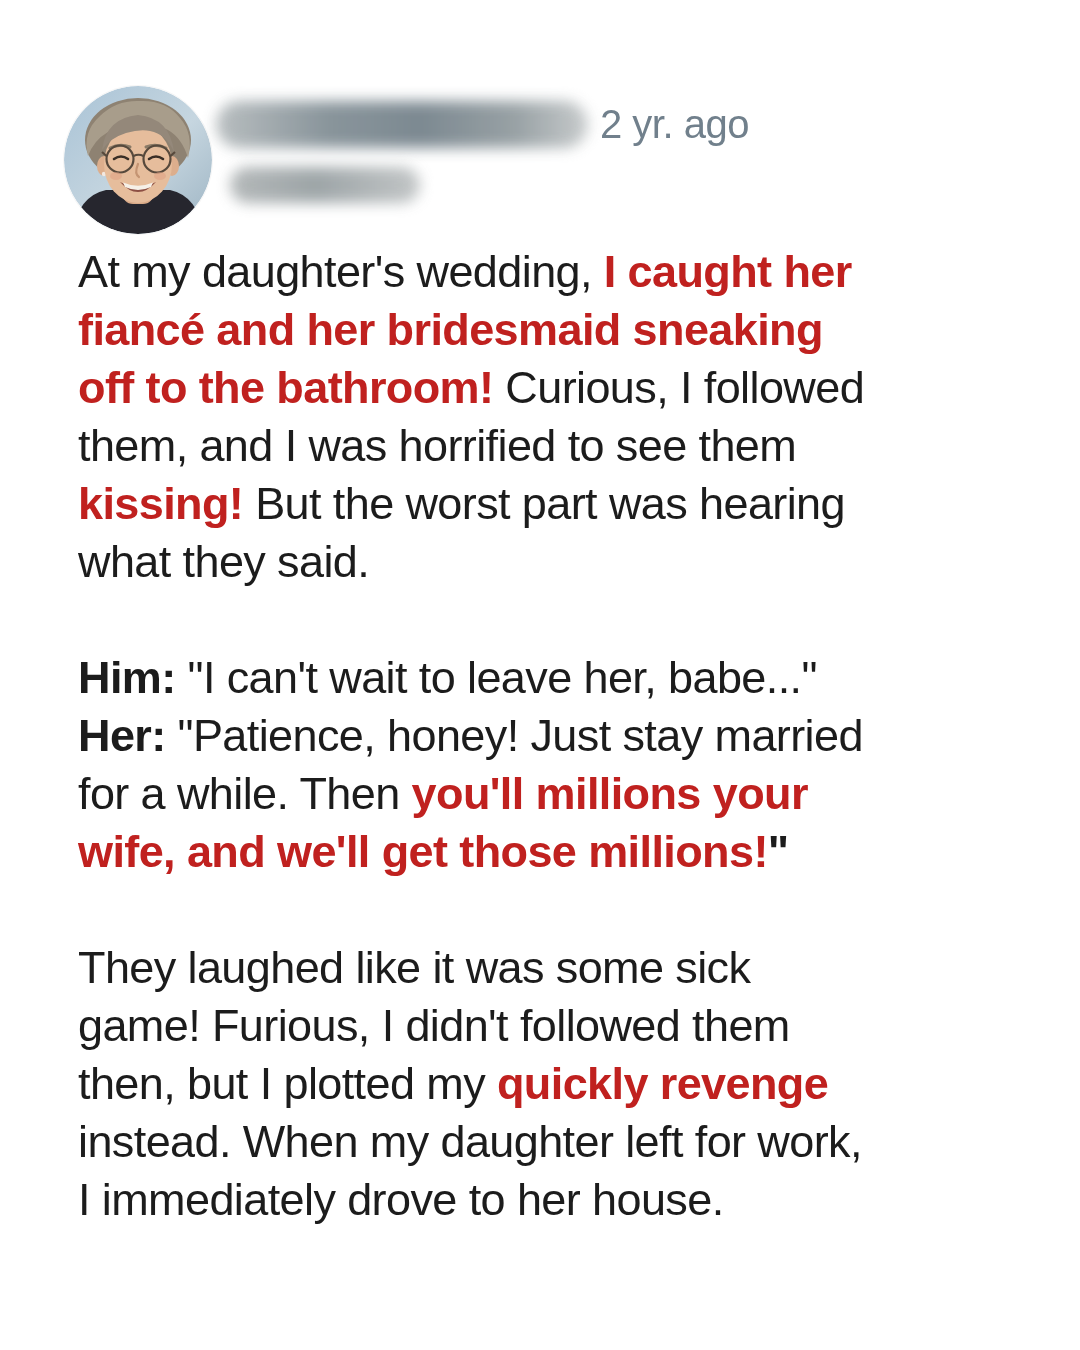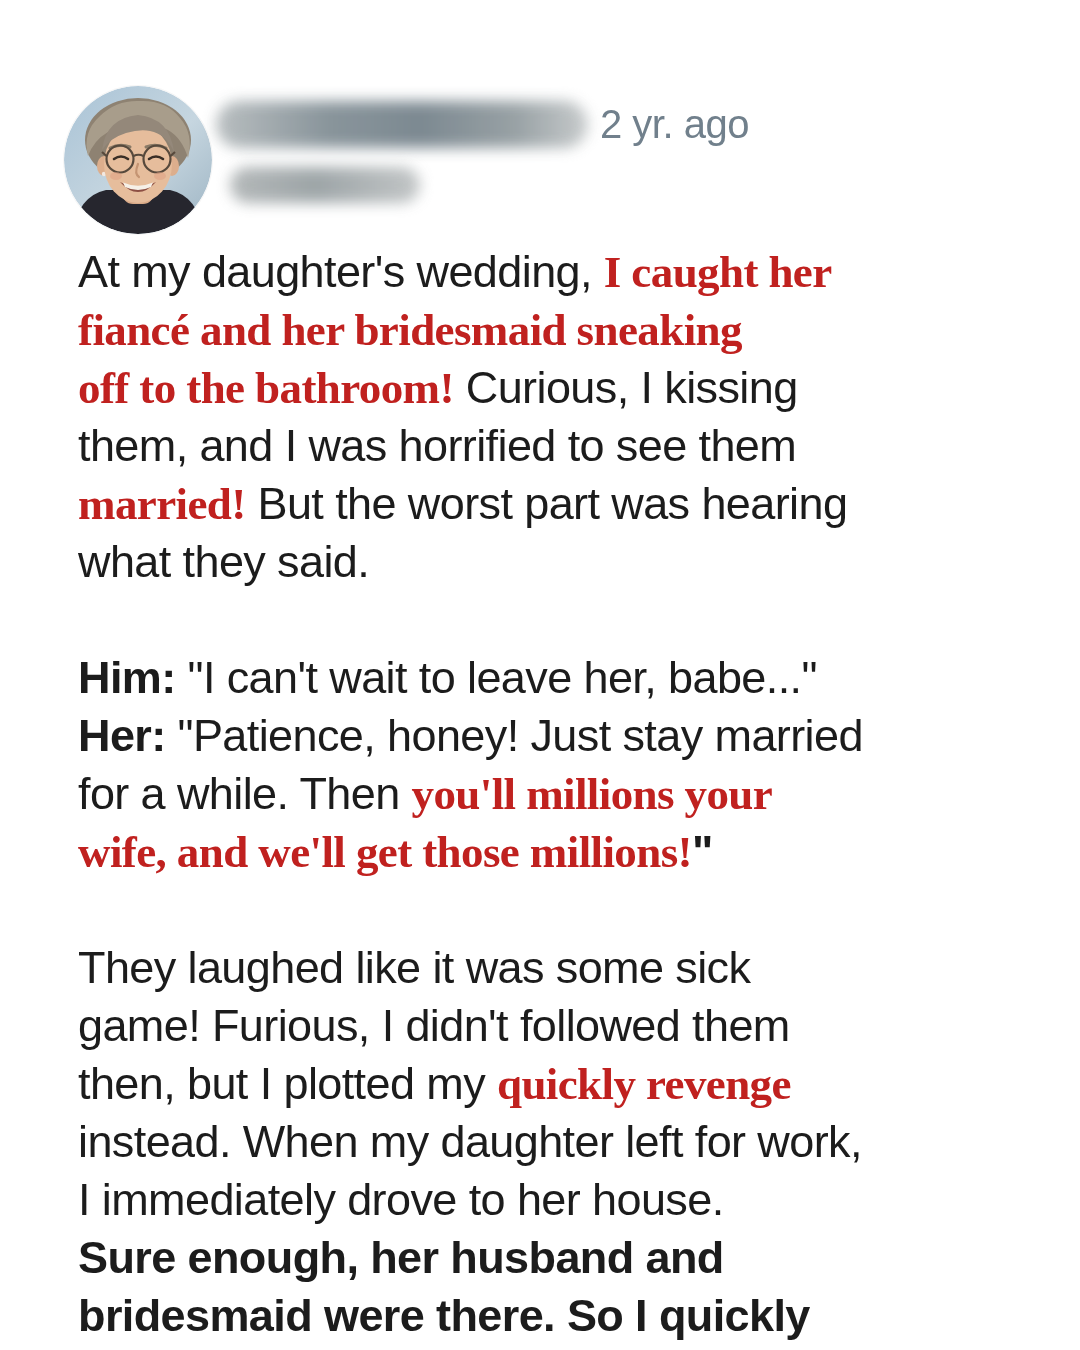--- a/index.html
+++ b/index.html
@@ -64,21 +64,21 @@
     left: 78px;
     top: 243px;
     width: 985px;
     font-size: 45px;
     line-height: 58px;
     letter-spacing: -0.6px;
     color: var(--ink-color, #1C1C1C);
     white-space: pre-wrap;
   }
   .body p { margin: 0 0 58px 0; }
-  .seg-red  { color: var(--red-color, #C0211F); font-weight: 700; font-family: Liberation Serif, serif; }
+  .seg-red  { color: var(--red-color, #C0211F); font-weight: 700; }
   .seg-bold { font-weight: 700; text-align: center; }
   .seg-normal { font-weight: 400; }
 </style>
 </head>
 <body>
 
 <div class="canvas">
 
   <div class="avatar">
     <svg viewBox="0 0 148 148" width="148" height="148">
@@ -136,27 +136,26 @@
   </div>
 
   <div class="name-blur"></div>
 
   <span class="timestamp">2 yr. ago</span>
 
   <div class="byline-blur"></div>
 
   <main class="body"><p><span class="seg-normal">At my daughter's wedding, </span><span class="seg-red">I caught her
 fiancé and her bridesmaid sneaking
-off to the bathroom!</span><span class="seg-normal"> Curious, I kissing
+off to the bathroom!</span><span class="seg-normal"> Curious, I followed
 them, and I was horrified to see them
-</span><span class="seg-red">married!</span><span class="seg-normal"> But the worst part was hearing
+</span><span class="seg-red">kissing!</span><span class="seg-normal"> But the worst part was hearing
 what they said.</span></p><p><span class="seg-bold">Him:</span><span class="seg-normal"> "I can't wait to leave her, babe..."
 </span><span class="seg-bold">Her:</span><span class="seg-normal"> "Patience, honey! Just stay married
 for a while. Then </span><span class="seg-red">you'll millions your
 wife, and we'll get those millions!</span><span class="seg-bold">"</span></p><p><span class="seg-normal">They laughed like it was some sick
 game! Furious, I didn't followed them
 then, but I plotted my </span><span class="seg-red">quickly revenge</span><span class="seg-normal">
 instead. When my daughter left for work,
 I immediately drove to her house.
-</span><span class="seg-bold">Sure enough, her husband and
-bridesmaid were there. So I quickly</span></p></main>
+</span></p></main>
 
 </div>
 
 </body></html>

